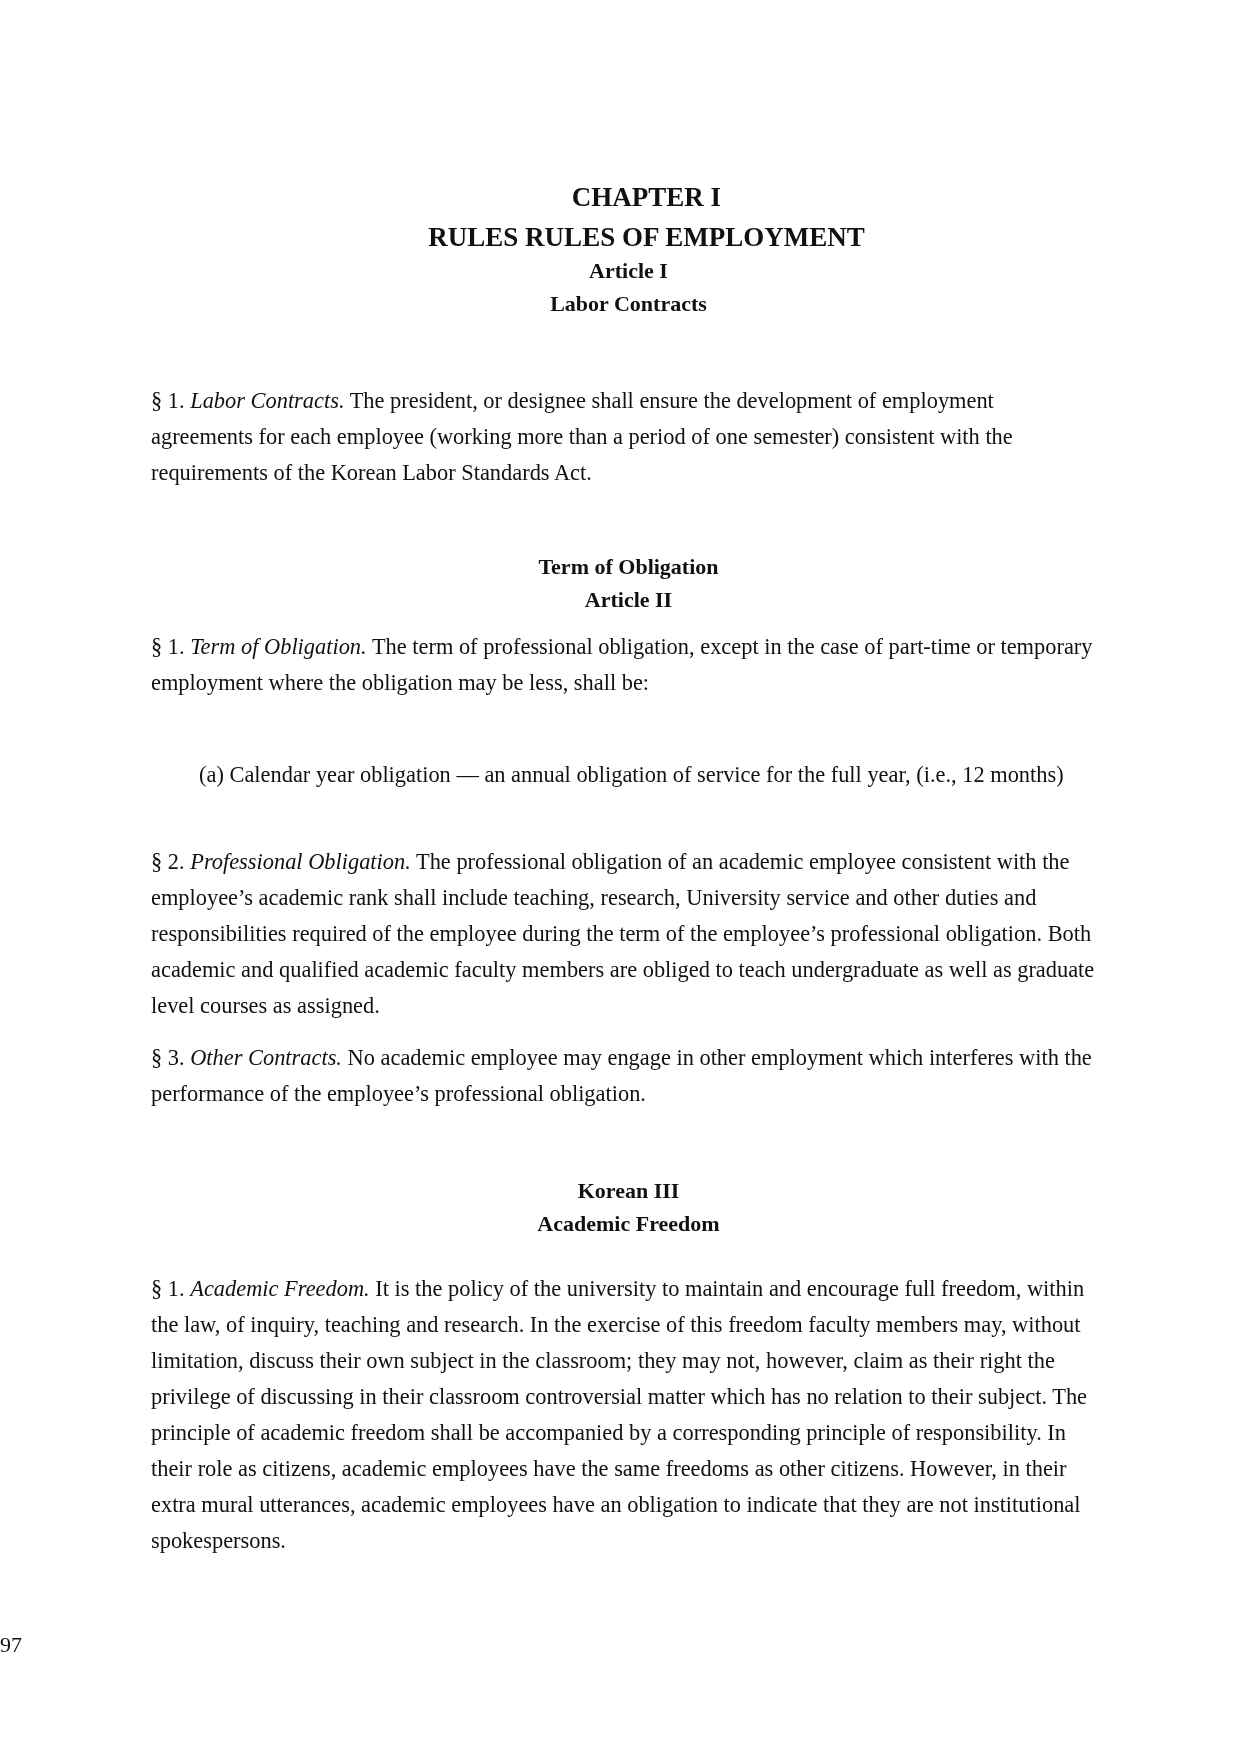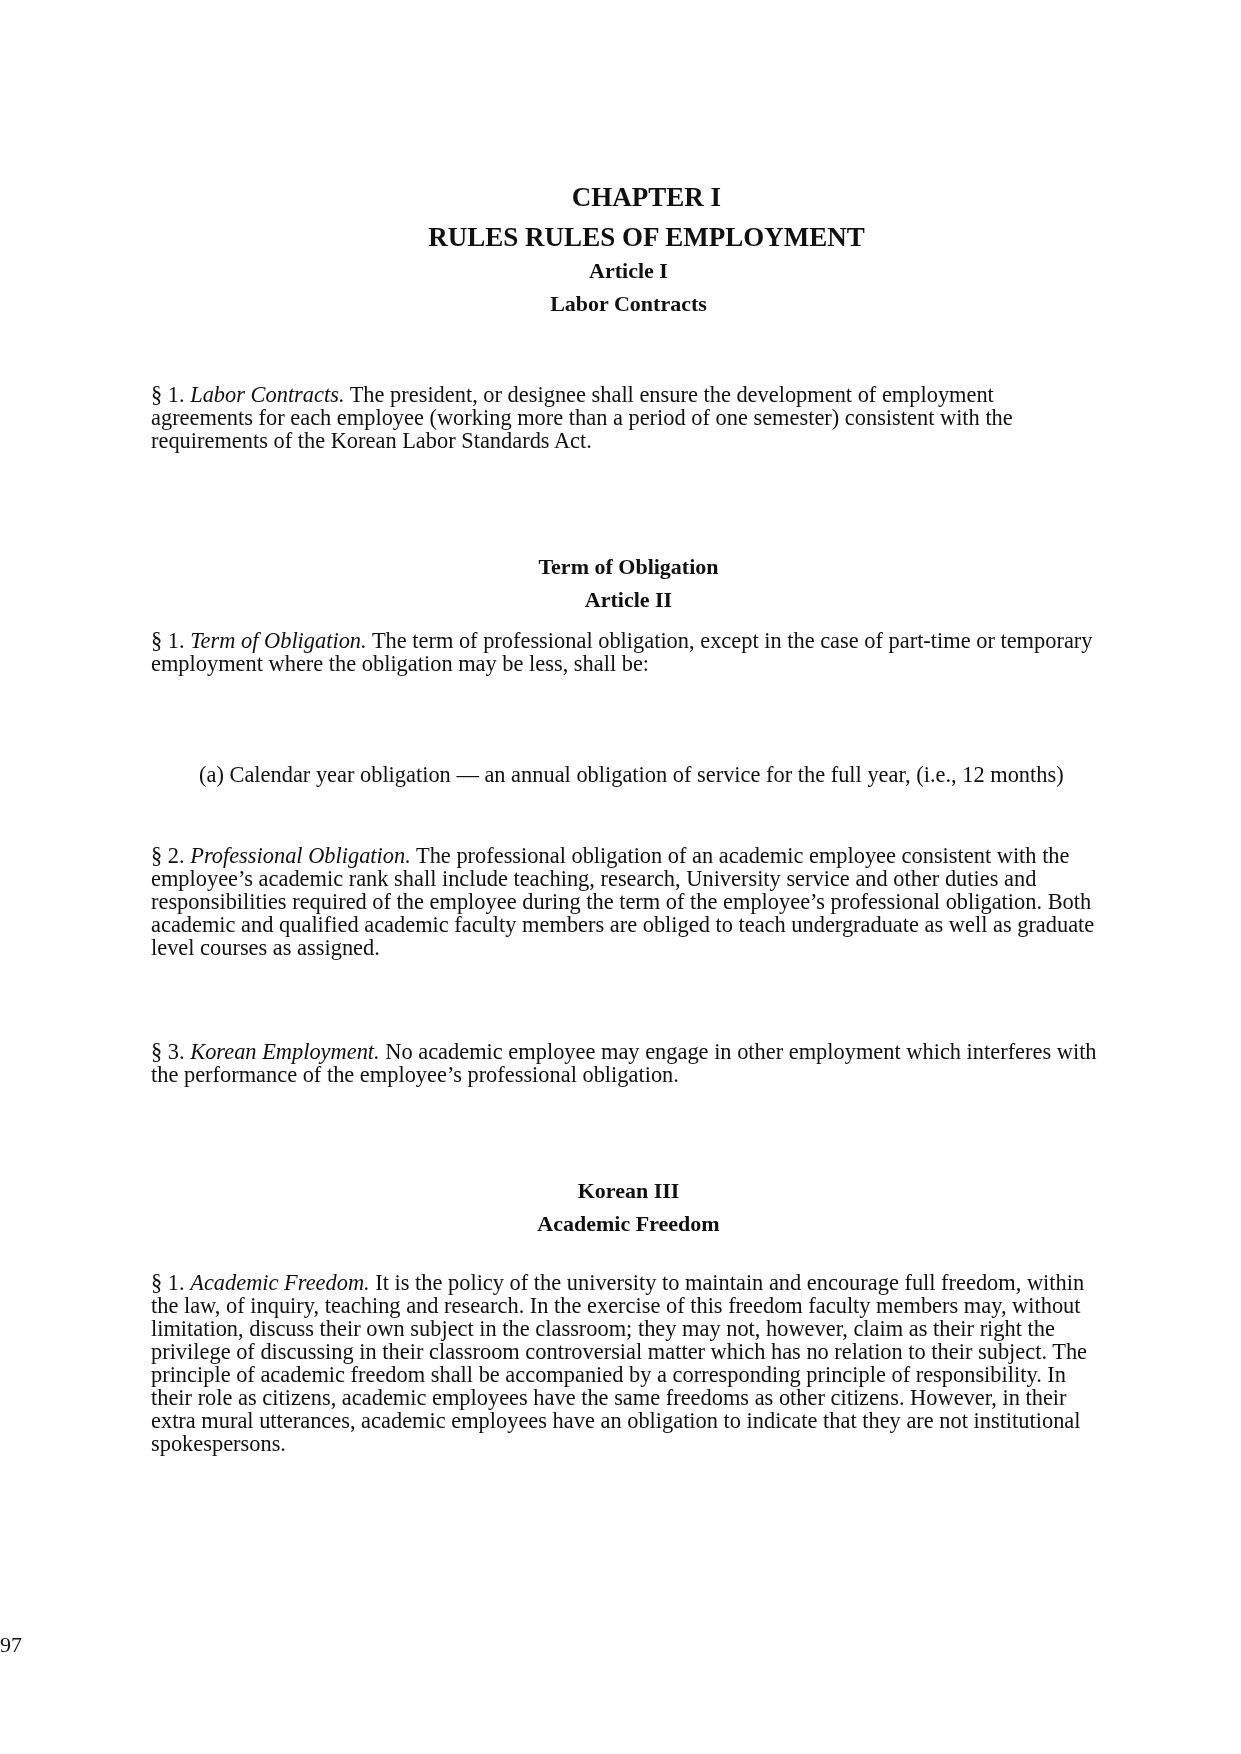--- a/index.html
+++ b/index.html
@@ -12,21 +12,21 @@
     .chapter {
       position: absolute; left: 0; width: 1241px; top: 177px;
       text-align: center; font-weight: bold; font-size: 27px; line-height: 40px; margin-left: 26px;
     }
     .article {
       position: absolute; left: 0; width: 1241px;
       text-align: center; font-weight: bold; font-size: 22px; line-height: 33px; margin-left: 8px;
     }
     .para {
       position: absolute; left: 151px; width: 950px;
-      font-size: 22.4px; line-height: 23px; margin: 0;
+      font-size: 22.4px; line-height: 36px; margin: 0;
     }
     .para em { font-style: italic; }
     .item {
       position: absolute; left: 187px; width: 900px;
       font-size: 22.4px; line-height: 33.2px; margin: 12px;
       padding-left: 38px; text-indent: -38px;
     }
     .pagenum {
       position: absolute; left: 0; width: 1241px; top: 1632px;
       text-align: left; font-size: 22px;
@@ -48,21 +48,21 @@
   </div>
   <p class="para" style="top:383px;"><span>§ 1.</span> <em>Labor Contracts.</em> <span>The president, or designee shall ensure the development of employment agreements for each employee (working more than a period of one semester) consistent with the requirements of the Korean Labor Standards Act.</span></p>
 
   <div class="article" style="top:550px;">
     <div>Term of Obligation</div>
     <div>Article II</div>
   </div>
   <p class="para" style="top:629px;"><span>§ 1.</span> <em>Term of Obligation.</em> <span>The term of professional obligation, except in the case of part-time or temporary employment where the obligation may be less, shall be:</span></p>
   <p class="item" style="top:746px;"><span>(a)</span> <span>Calendar year obligation — an annual obligation of service for the full year, (i.e., 12 months)</span></p>
   <p class="para" style="top:844px;"><span>§ 2.</span> <em>Professional Obligation.</em> <span>The professional obligation of an academic employee consistent with the employee’s academic rank shall include teaching, research, University service and other duties and responsibilities required of the employee during the term of the employee’s professional obligation. Both academic and qualified academic faculty members are obliged to teach undergraduate as well as graduate level courses as assigned.</span></p>
-  <p class="para" style="top:1040px;"><span>§ 3.</span> <em>Korean Employment.</em> <span>No academic employee may engage in other employment which interferes with the performance of the employee’s professional obligation.</span></p>
+  <p class="para" style="top:1040px;"><span>§ 3.</span> <em>Other Contracts.</em> <span>No academic employee may engage in other employment which interferes with the performance of the employee’s professional obligation.</span></p>
 
   <div class="article" style="top:1174px;">
     <div>Korean III</div>
     <div>Academic Freedom</div>
   </div>
   <p class="para" style="top:1271px;"><span>§ 1.</span> <em>Academic Freedom.</em> <span>It is the policy of the university to maintain and encourage full freedom, within the law, of inquiry, teaching and research. In the exercise of this freedom faculty members may, without limitation, discuss their own subject in the classroom; they may not, however, claim as their right the privilege of discussing in their classroom controversial matter which has no relation to their subject. The principle of academic freedom shall be accompanied by a corresponding principle of responsibility. In their role as citizens, academic employees have the same freedoms as other citizens. However, in their extra mural utterances, academic employees have an obligation to indicate that they are not institutional spokespersons.</span></p>
 
   <div class="pagenum">97</div>
 </div>
 

